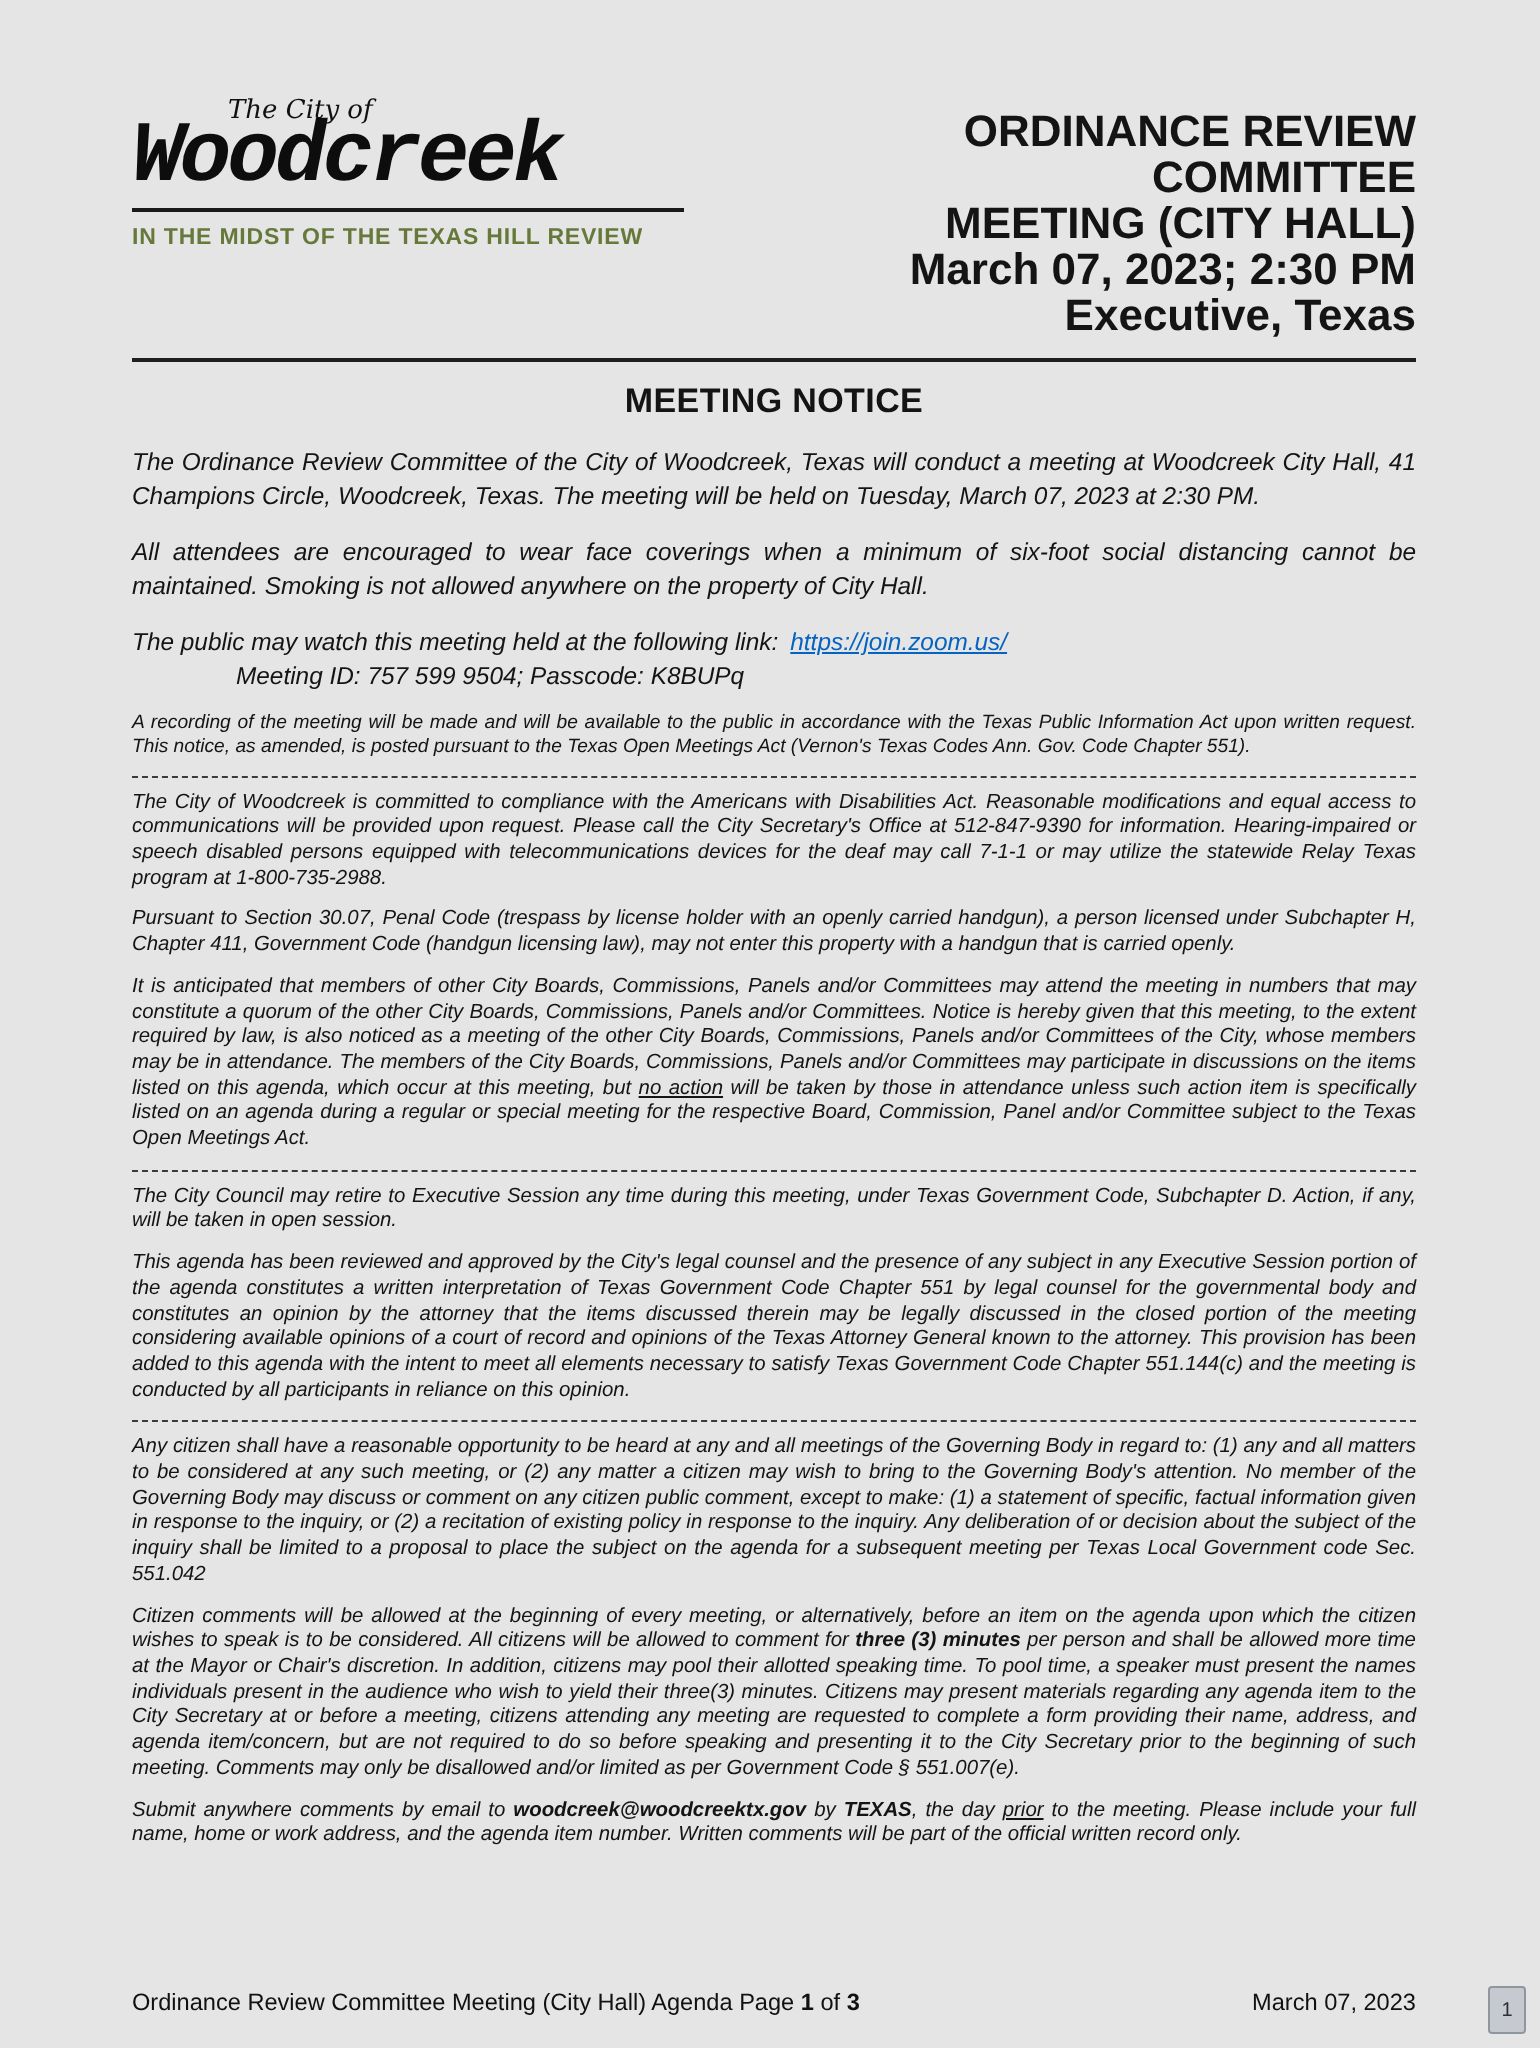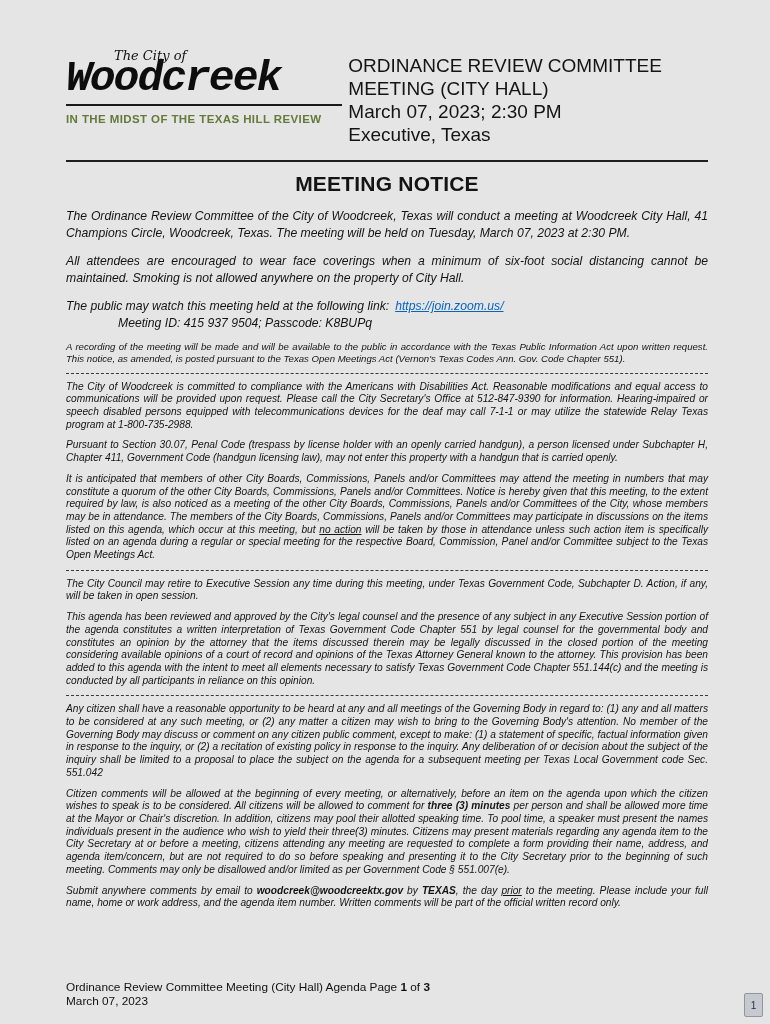--- a/index.html
+++ b/index.html
@@ -8,37 +8,37 @@
        padding:46px 62px 0 66px;background:#e5e5e5;}
   
   .hdr{display:flex;justify-content:space-between;align-items:flex-start;min-height:104px;}
   .logo{position:relative;width:292px;padding-top:10px;}
   .logo-pre{position:absolute;top:2px;left:48px;font-family:"DejaVu Serif",serif;
             font-style:italic;font-size:13px;color:#111;}
   .logo-name{font-family:Liberation Mono, monospace;font-style:italic;font-weight:bold;
              font-size:43px;line-height:1.05;letter-spacing:-2px;color:#0d0d0d;}
   .logo-rule{height:2px;background:#1a1a1a;width:276px;margin:3px 0 7px 0;}
   .logo-tag{color:#66793b;font-size:11.5px;font-weight:bold;letter-spacing:0.4px;white-space:nowrap;}
-  .hdr-title{width:372px;text-align:left;font-weight:normal;font-size:19px;line-height:23px;padding-top:8px;}
+  .hdr-title{width:372px;text-align:right;font-weight:bold;font-size:22px;line-height:23px;padding-top:8px;}
   .hdr-rule{border:0;border-top:2px solid #1f1f1f;margin:10px 0 0 0;}
   
-  .page-title{text-align:center;font-size:21px;font-weight:bold;margin:10px 0 12px 0;letter-spacing:0.2px;}
+  .page-title{text-align:center;font-size:17px;font-weight:bold;margin:10px 0 12px 0;letter-spacing:0.2px;}
   
   .p-lg{font-style:italic;font-size:12.2px;line-height:16.5px;text-align:justify;margin:0 0 12px 0;}
   .watch-line{font-style:italic;font-size:12.2px;line-height:16.5px;margin:0;}
   .id-line{font-style:italic;font-size:12.2px;line-height:16.5px;margin:0 0 10px 0;padding-left:52px;}
   .p-xs{font-style:italic;font-size:9.6px;line-height:12.3px;text-align:justify;margin:0 0 7px 0;}
   .p-sm{font-style:italic;font-size:10.2px;line-height:12.7px;text-align:justify;margin:0 0 8px 0;}
   .divider{border:0;border-top:1px dashed #3a3a3a;margin:2px 0 7px 0;}
   .zoom-link{color:#0563c1;margin-left:6px;}
   .b{font-weight:bold;}
   .u{text-decoration:underline;}
   
   .footer{position:absolute;left:66px;right:62px;bottom:16px;display:flex;
-          justify-content:space-between;font-size:11.8px;font-style:normal;color:#111;flex-direction:column;}
+          justify-content:space-between;font-size:11.8px;font-style:normal;color:#111;}
   .page-badge{position:absolute;right:7px;bottom:7px;width:17px;height:22px;
               background:#c6cad0;border:1px solid #8f969e;border-radius:2px;
               display:flex;align-items:center;justify-content:center;
               font-size:10px;color:#2c2f33;cursor:pointer;}
 </style>
 </head>
 <body>
 
 <div class="doc">
 
@@ -59,21 +59,21 @@
 
   <hr class="hdr-rule">
 
   <div class="page-title">MEETING NOTICE</div>
 
   <p class="p-lg">The Ordinance Review Committee of the City of Woodcreek, Texas will conduct a meeting at Woodcreek City Hall, 41 Champions Circle, Woodcreek, Texas. The meeting will be held on Tuesday, March 07, 2023  at 2:30 PM.</p>
 
   <p class="p-lg">All attendees are encouraged to wear face coverings when a minimum of six-foot social distancing cannot be maintained.  Smoking is not allowed anywhere on the property of City Hall.</p>
 
   <p class="watch-line"><span>The public may watch this meeting held at the following link:</span><a class="zoom-link" href="#" title="https://join.zoom.us/">https://join.zoom.us/</a></p>
-  <p class="id-line">Meeting ID:  415 937 9504;    Passcode: K8BUPq</p>
+  <p class="id-line">Meeting ID:  757 599 9504;    Passcode: K8BUPq</p>
 
   <p class="p-xs">A recording of the meeting will be made and will be available to the public in accordance with the Texas Public Information Act upon written request.  This notice, as amended, is posted pursuant to the Texas Open Meetings Act (Vernon's Texas Codes Ann. Gov. Code Chapter 551).</p>
 
   <hr class="divider">
 
   <p class="p-sm">The City of Woodcreek is committed to compliance with the Americans with Disabilities Act. Reasonable modifications and equal access to communications will be provided upon request. Please call the City Secretary's Office at 512-847-9390 for information. Hearing-impaired or speech disabled persons equipped with telecommunications devices for the deaf may call 7-1-1 or may utilize the statewide Relay Texas program at 1-800-735-2988.</p>
 
   <p class="p-sm">Pursuant to Section 30.07, Penal Code (trespass by license holder with an openly carried handgun), a person licensed under Subchapter H, Chapter 411, Government Code (handgun licensing law), may not enter this property with a handgun that is carried openly.</p>
 
   <p class="p-sm"><span>It is anticipated that members of other City Boards, Commissions, Panels and/or Committees may attend the meeting in numbers that may constitute a quorum of the other City Boards, Commissions, Panels and/or Committees. Notice is hereby given that this meeting, to the extent required by law, is also noticed as a meeting of the other City Boards, Commissions, Panels and/or Committees of the City, whose members may be in attendance. The members of the City Boards, Commissions, Panels and/or Committees may participate in discussions on the items listed on this agenda, which occur at this meeting, but </span><span class="u">no action</span><span> will be taken by those in attendance unless such action item is specifically listed on an agenda during a regular or special meeting for the respective Board, Commission, Panel and/or Committee subject to the  Texas Open Meetings Act.</span></p>

